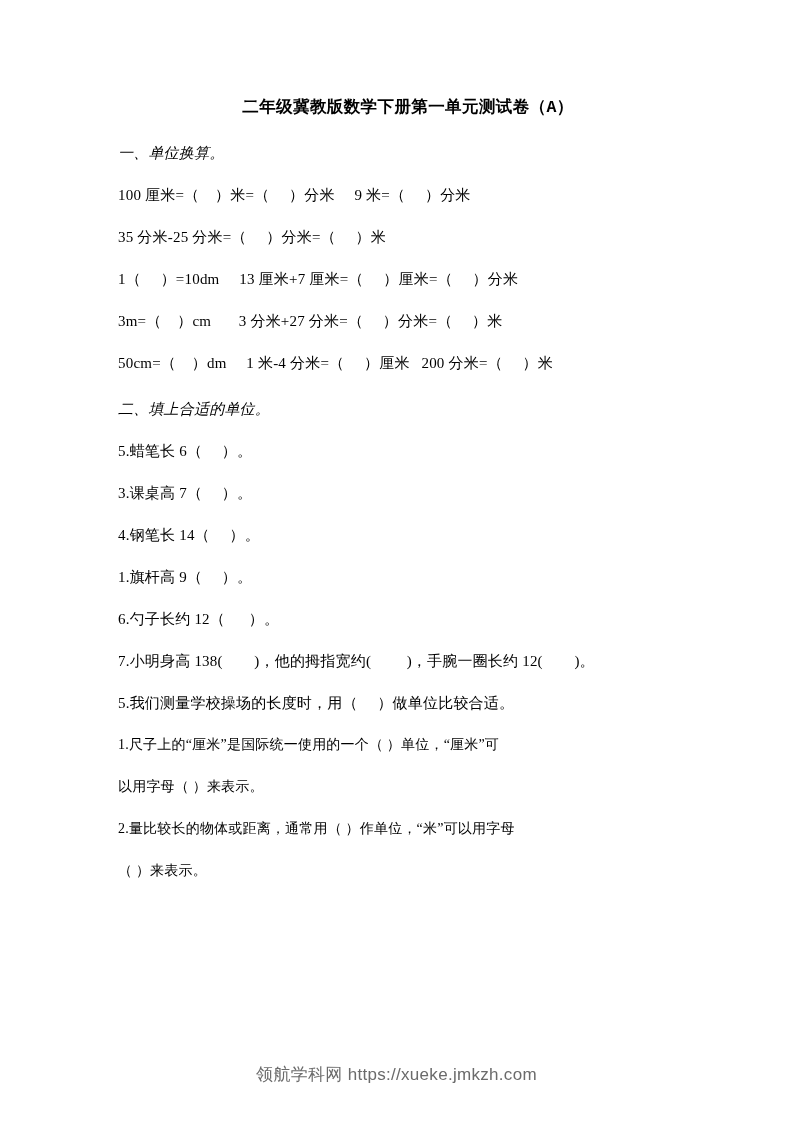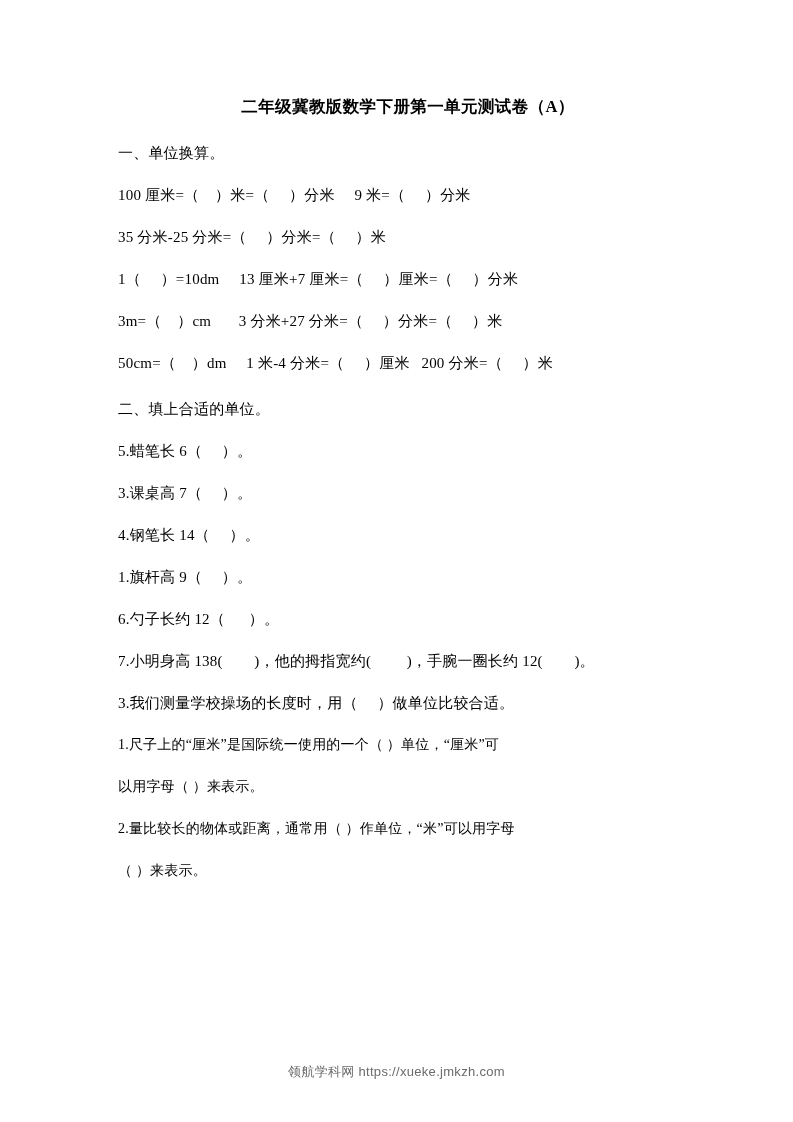--- a/index.html
+++ b/index.html
@@ -25,51 +25,52 @@
   .content {
     position: absolute;
     left: 118px;
     top: 96px;
     width: 566px;
   }
   .doc-title {
     text-align: center;
     font-size: 16.5px;
     font-weight: bold;
-    font-family: Liberation Serif, serif;
+    font-family: Liberation Mono, monospace;
     letter-spacing: 0.4px;
     margin: 0 0 14px 0;
     padding-left: 14px;
   }
   .line {
     font-size: 15px;
     line-height: 42px;
     white-space: pre-wrap;
     letter-spacing: 0.2px;
   }
   .section-head {
     font-size: 15px;
     line-height: 42px;
     letter-spacing: 0.2px;
+    font-style: italic;
   }
   .para {
     font-size: 14px;
     line-height: 42px;
     letter-spacing: 0.2px;
   }
   .gap-top {
     margin-top: 4px;
   }
   .footer {
     position: absolute;
     left: 0;
     top: 1063px;
     width: 793px;
     text-align: center;
-    font-size: 13px;
+    font-size: 17px;
     color: #6b6b6b;
     font-family: "Liberation Sans", sans-serif;
     letter-spacing: 0.3px;
   }
 </style>
 </head>
 <body>
 
 <div class="page">
   <div class="content">
@@ -83,21 +84,21 @@
     <div class="line">3m=（    ）cm       3 分米+27 分米=（     ）分米=（     ）米</div>
     <div class="line">50cm=（    ）dm     1 米-4 分米=（     ）厘米   200 分米=（     ）米</div>
 
     <div class="section-head gap-top">二、填上合适的单位。</div>
     <div class="line">5.蜡笔长 6（     ）。</div>
     <div class="line">3.课桌高 7（     ）。</div>
     <div class="line">4.钢笔长 14（     ）。</div>
     <div class="line">1.旗杆高 9（     ）。</div>
     <div class="line">6.勺子长约 12（      ）。</div>
     <div class="line">7.小明身高 138(        )，他的拇指宽约(         )，手腕一圈长约 12(        )。</div>
-    <div class="line">3.我们测量学校操场的长度时，用（     ）做单位比较合适。</div>
+    <div class="line">5.我们测量学校操场的长度时，用（     ）做单位比较合适。</div>
 
     <div class="para">1.尺子上的“厘米”是国际统一使用的一个（     ）单位，“厘米”可</div>
     <div class="para">以用字母（     ）来表示。</div>
     <div class="para">2.量比较长的物体或距离，通常用（     ）作单位，“米”可以用字母</div>
     <div class="para">（     ）来表示。</div>
 
   </div>
 
   <div class="footer">领航学科网 https://xueke.jmkzh.com</div>
 </div>

